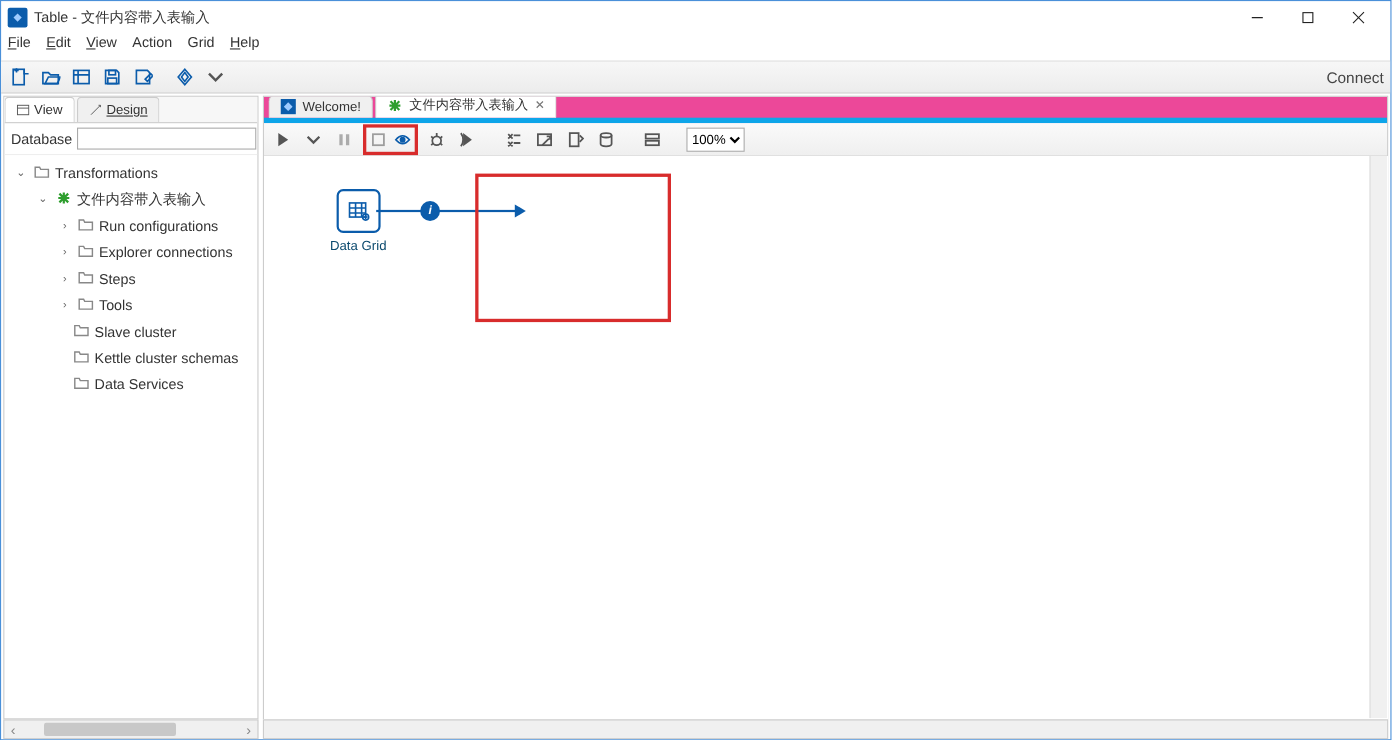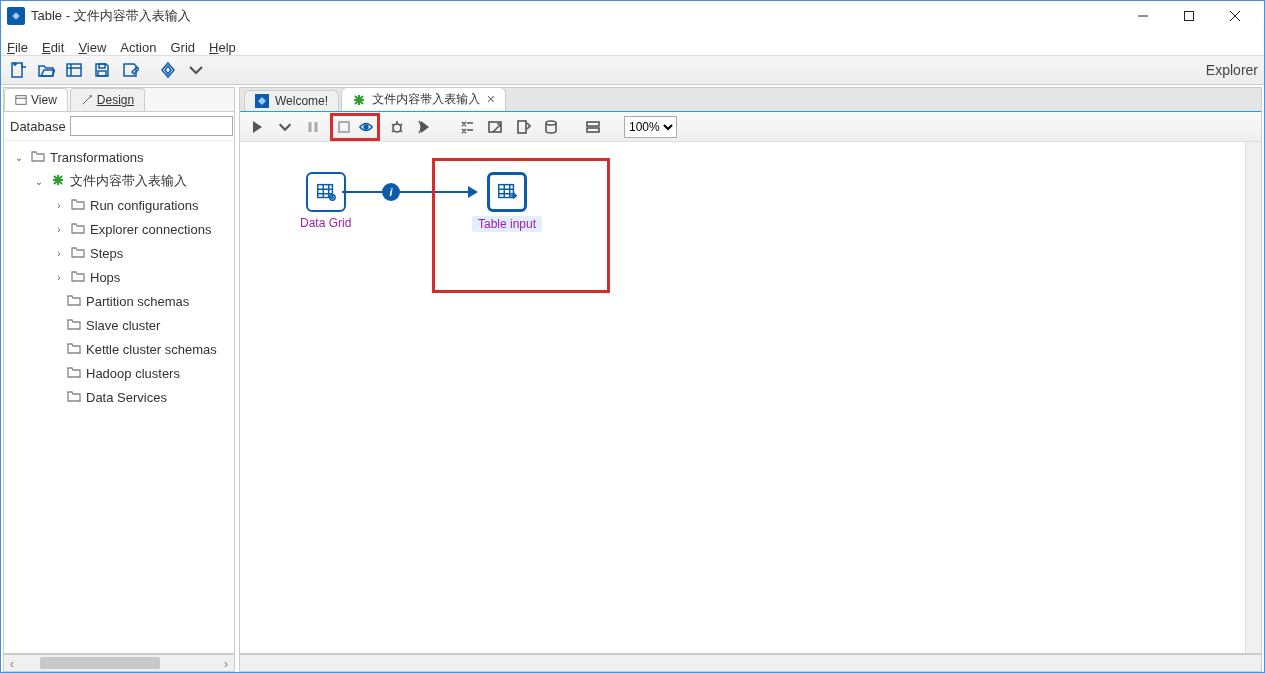--- a/index.html
+++ b/index.html
@@ -9,21 +9,21 @@
   .titlebar { height: 30px; display: flex; align-items: center; padding: 0 6px; }
   .titlebar .app-icon { width: 18px; height: 18px; background:#0b5cab; border-radius:2px; display:flex; align-items:center; justify-content:center; margin-right:6px; }
   .titlebar .app-icon svg { width:12px; height:12px; }
   .titlebar .title { flex:0 0 auto; }
   .titlebar .spacer { flex:1; }
   .win-controls { display:flex; }
   .win-btn { width:46px; height:30px; display:flex; align-items:center; justify-content:center; }
   .win-btn svg { width:12px; height:12px; stroke:#222; stroke-width:1; fill:none; }
 
   
-  .menubar { height:24px; display:flex; align-items:flex-end; padding:0 6px; gap:14px; }
+  .menubar { height:24px; display:flex; align-items:flex-start; padding:0 6px; gap:14px; }
   .menubar span { cursor:default; }
   .menubar span u { text-decoration:underline; }
 
   
   .toolbar { height:30px; background:linear-gradient(#f7f7f7,#ececec); border-top:1px solid #ddd; border-bottom:1px solid #ccc; display:flex; align-items:center; padding:0 6px; gap:6px; }
   .tb-icon { width:22px; height:22px; display:flex; align-items:center; justify-content:center; color:#0b5cab; }
   .tb-icon svg { width:18px; height:18px; fill:none; stroke:#0b5cab; stroke-width:1.5; }
   .toolbar .right { margin-left:auto; font-size:14px; color:#444; }
 
   
@@ -41,42 +41,42 @@
   .explorer-row .mini-btn svg{ width:14px; height:14px; stroke:#555; fill:none; stroke-width:1.5;}
   .tree { flex:1; overflow:auto; padding:4px 0; white-space:nowrap; }
   .tree-row { display:flex; align-items:center; height:24px; padding-left:4px; gap:4px; }
   .tree-row .twisty { width:14px; text-align:center; color:#666; font-size:10px;}
   .tree-row .folder-icon svg, .tree-row .node-icon svg { width:16px; height:16px; }
   .folder-icon svg { fill:none; stroke:#888; stroke-width:1.3;}
   .trans-icon svg { fill:none; stroke:#2e9e2e; stroke-width:2;}
 
   
   .right-panel { flex:1; margin:2px 2px 0 4px; display:flex; flex-direction:column; border:1px solid #ccc; overflow:hidden;}
-  .editor-tabs { height:24px; display:flex; align-items:flex-end; background:#e5e5e5; border-bottom:1px solid #0ea5e9; padding-left:4px;}
+  .editor-tabs { height:24px; display:flex; align-items:flex-end; background:#ec4899; border-bottom:5px solid #0ea5e9; padding-left:4px;}
   .ed-tab { padding:3px 10px; border:1px solid #ccc; border-bottom:none; border-radius:6px 6px 0 0; background:#fff; display:flex; align-items:center; gap:6px; font-size:12px; margin-right:2px;}
   .ed-tab.inactive { background:#f0f0f0;}
   .ed-tab .tab-icon { width:14px; height:14px; }
   .ed-tab .close { font-size:11px; color:#777;}
   .ed-toolbar { height:30px; display:flex; align-items:center; gap:6px; padding:0 6px; border-bottom:1px solid #ddd; background:linear-gradient(#fafafa,#efefef);}
   .ed-toolbar .icon-btn { width:22px; height:22px; display:flex; align-items:center; justify-content:center;}
   .ed-toolbar .icon-btn svg { width:16px; height:16px; fill:none; stroke:#555; stroke-width:1.6;}
   .ed-toolbar .icon-btn.play svg { fill:#555; stroke:none;}
   .ed-toolbar .sep { width:8px;}
   .ed-toolbar .highlight-preview { border:3px solid #d82c2c; padding:0;}
   .ed-toolbar .highlight-preview .icon-btn { margin:0;}
   .ed-toolbar select { height:22px; border:1px solid #aaa; font-size:12px; background:#fff;}
   .canvas-wrap { flex:1; position:relative; background:#fff; overflow:auto;}
   .canvas-inner { position:relative; width:1200px; height:520px; }
 
   
   .step { position:absolute; display:flex; flex-direction:column; align-items:center; gap:4px;}
   .step .step-box { width:40px; height:40px; border:2px solid #0b5cab; border-radius:6px; display:flex; align-items:center; justify-content:center; background:#fff;}
   .step .step-box svg { width:22px; height:22px; fill:none; stroke:#0b5cab; stroke-width:1.6;}
   .step.selected .step-box { border-width:3px; }
-  .step .step-label { font-size:12px; color:#a21caf;}
+  .step .step-label { font-size:12px; color:#0c4a6e;}
   .step.selected .step-label { background:#e2eefc; border-radius:3px; padding:1px 6px;}
   .hop-line { position:absolute; height:2px; background:#0b5cab;}
   .hop-dot { position:absolute; width:18px; height:18px; border-radius:50%; background:#0b5cab; color:#fff; font-size:11px; font-weight:bold; display:flex; align-items:center; justify-content:center; font-style:italic;}
   .hop-arrow { position:absolute; width:0; height:0; border-top:6px solid transparent; border-bottom:6px solid transparent; border-left:10px solid #0b5cab;}
   .red-box { position:absolute; border:3px solid #d82c2c; }
 
   
   .bottom-scroll { height:18px; display:flex; }
   .bottom-scroll .left-sb { width:232px; margin-left:2px; background:#f0f0f0; border:1px solid #ccc; display:flex; align-items:center;}
   .bottom-scroll .left-sb .thumb { width:120px; height:12px; background:#c8c8c8; margin-left:20px; border-radius:2px;}
@@ -161,21 +161,21 @@
       <svg viewBox="0 0 18 18">
         <path d="M9 2 L15 9 L9 16 L3 9 Z"></path>
         <path d="M9 5 L12 9 L9 13 L6 9 Z"></path>
       </svg>
     </div>
   <div class="tb-icon">
       <svg viewBox="0 0 12 12">
         <path d="M2 4 L6 8 L10 4" stroke="#555"></path>
       </svg>
     </div>
-  <span class="right">Explorer</span>
+  <span class="right">Connect</span>
 </div>
 
 <div class="main">
 
   <div class="left-panel">
     <div class="panel-tabs">
       <div class="panel-tab">
         <svg viewBox="0 0 14 14">
             <rect x="1" y="2" width="12" height="10"></rect>
             <path d="M1 5 h12"></path>
@@ -234,45 +234,33 @@
         <span class="folder-icon"><svg viewBox="0 0 16 16">
               <path d="M2 4 h4 l1 2 h7 v7 h-12z"></path>
             </svg></span>
         <span>Steps</span>
       </div>
       <div class="tree-row" style="padding-left:48px">
         <span class="twisty">›</span>
         <span class="folder-icon"><svg viewBox="0 0 16 16">
               <path d="M2 4 h4 l1 2 h7 v7 h-12z"></path>
             </svg></span>
-        <span>Hops</span>
+        <span>Tools</span>
       </div>
       <div class="tree-row" style="padding-left:62px">
         <span class="folder-icon"><svg viewBox="0 0 16 16">
               <path d="M2 4 h4 l1 2 h7 v7 h-12z"></path>
             </svg></span>
-        <span>Partition schemas</span>
+        <span>Slave cluster</span>
       </div>
       <div class="tree-row" style="padding-left:62px">
         <span class="folder-icon"><svg viewBox="0 0 16 16">
               <path d="M2 4 h4 l1 2 h7 v7 h-12z"></path>
             </svg></span>
-        <span>Slave cluster</span>
-      </div>
-      <div class="tree-row" style="padding-left:62px">
-        <span class="folder-icon"><svg viewBox="0 0 16 16">
-              <path d="M2 4 h4 l1 2 h7 v7 h-12z"></path>
-            </svg></span>
         <span>Kettle cluster schemas</span>
-      </div>
-      <div class="tree-row" style="padding-left:62px">
-        <span class="folder-icon"><svg viewBox="0 0 16 16">
-              <path d="M2 4 h4 l1 2 h7 v7 h-12z"></path>
-            </svg></span>
-        <span>Hadoop clusters</span>
       </div>
       <div class="tree-row" style="padding-left:62px">
         <span class="folder-icon"><svg viewBox="0 0 16 16">
               <path d="M2 4 h4 l1 2 h7 v7 h-12z"></path>
             </svg></span>
         <span>Data Services</span>
       </div>
     </div>
   </div>
 
@@ -385,30 +373,20 @@
                 <path d="M19 16 v4 M17 18 h4"></path>
               </svg>
           </div>
           <div class="step-label">Data Grid</div>
         </div>
 
         <div class="hop-line" style="left:102px; top:49px; width:130px;"></div>
         <div class="hop-dot" style="left:142px; top:41px;">i</div>
         <div class="hop-arrow" style="left:228px; top:44px;"></div>
 
-        <div class="step selected" style="left:232px; top:30px;">
-          <div class="step-box">
-            <svg viewBox="0 0 24 24">
-                <rect x="3" y="4" width="16" height="14"></rect>
-                <path d="M3 9 h16 M3 14 h16 M9 4 v14 M15 4 v14"></path>
-                <path d="M16 16 l5 0 M19 13 l3 3 -3 3"></path>
-              </svg>
-          </div>
-          <div class="step-label">Table input</div>
-        </div>
 
         <div class="red-box" style="left:192px; top:16px; width:178px; height:135px;"></div>
       </div>
       <div class="canvas-v-scroll"></div>
     </div>
   </div>
 </div>
 
 <div class="bottom-scroll">
   <div class="left-sb">

